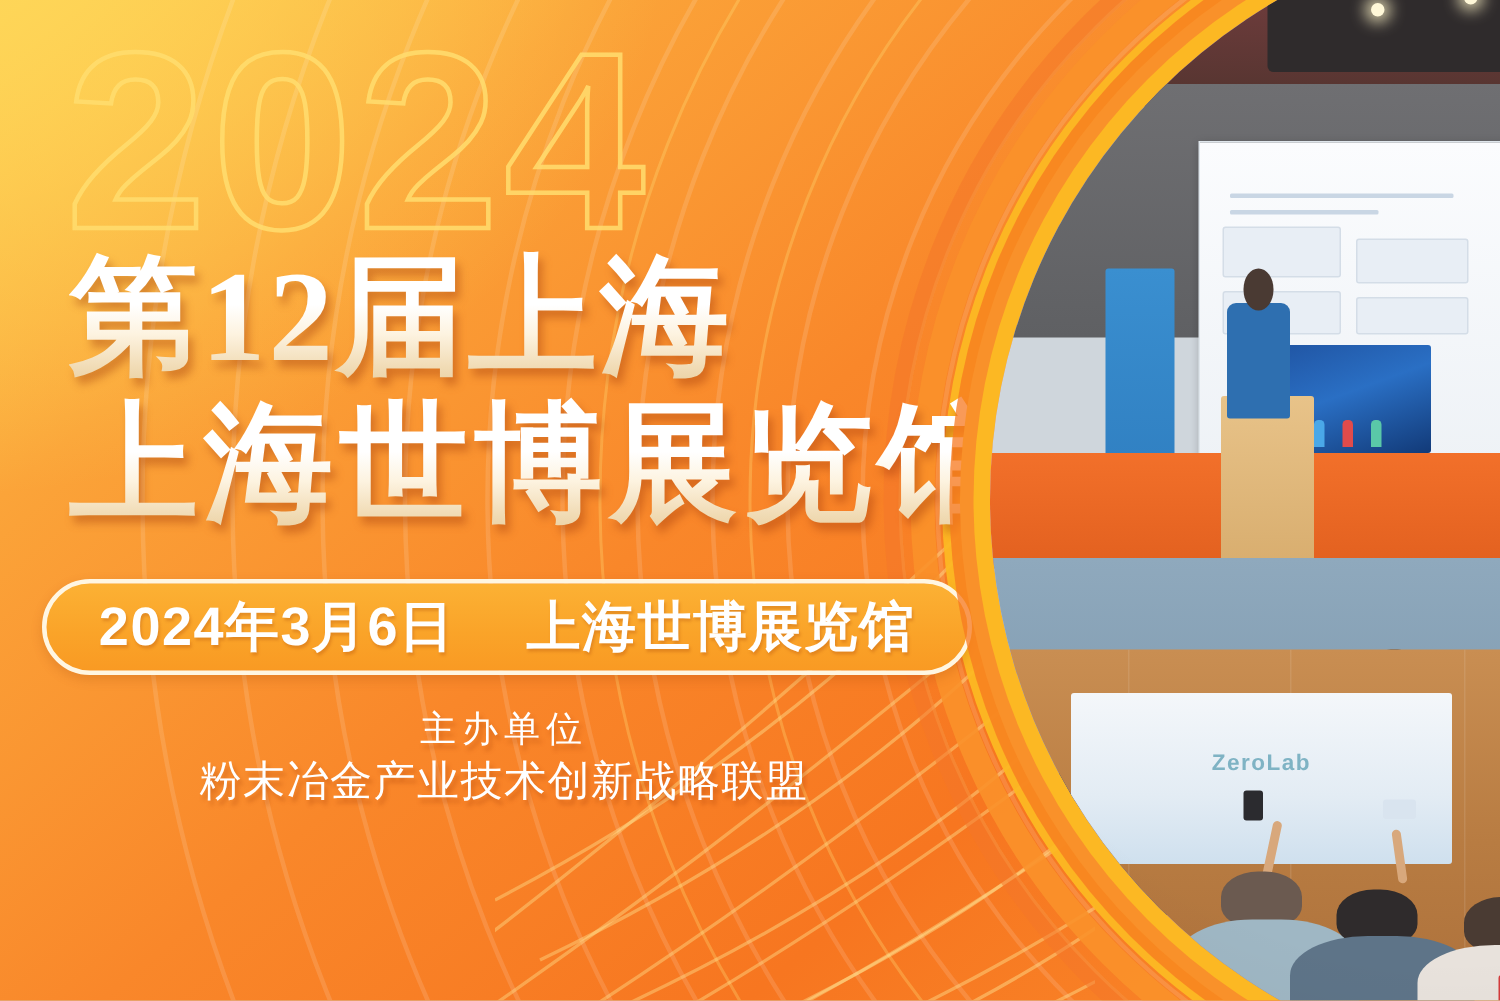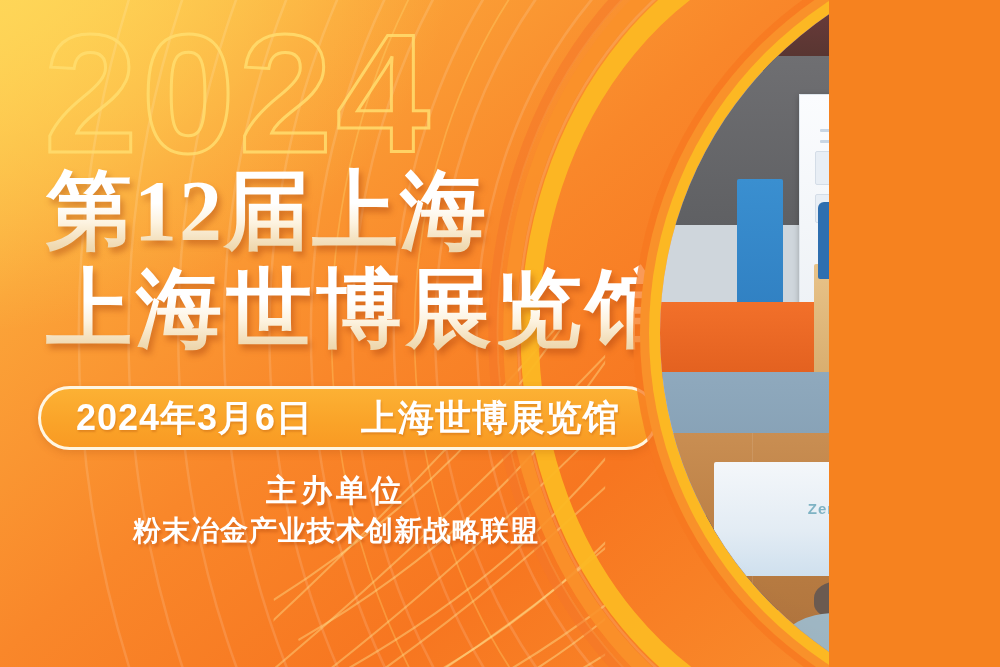--- a/index.html
+++ b/index.html
@@ -4,21 +4,21 @@
 <style>
   * { margin:0; padding:0; box-sizing:border-box; }
   html,body { width:1000px; height:667px; overflow:hidden; }
   body {
     font-family:"Liberation Serif", serif;
     background:#f6821f;
   }
 
   .poster {
     position:relative;
-    width:829px;
+    width:1000px;
     height:667px;
     overflow:hidden;
     background:
       radial-gradient(ellipse 900px 700px at -5% -8%, #ffd85a 0%, rgba(255,216,90,0) 55%),
       linear-gradient(140deg, #fccb4d 0%, #fba439 22%, #f9872a 48%, #f77620 72%, #f98a2b 100%);
     padding-left: 36px;
   }
 
   
   .bg-arcs, .bg-mesh, .bg-rays {
@@ -66,21 +66,21 @@
     color:transparent;
     -webkit-text-fill-color:transparent;
     filter:drop-shadow(3px 5px 3px rgba(160,55,10,.40));
     white-space:nowrap;
   }
   .title-line.second { letter-spacing:4px; }
 
   
   .date-pill {
     position:absolute;
-    left:38px; top:386px;
+    left:28px; top:386px;
     width:620px; height:64px;
     border:3px solid #fff6e2;
     border-radius:34px;
     background:linear-gradient(180deg,#fcb134 0%,#faa429 55%,#f99a23 100%);
     display:flex;
     align-items:center;
     justify-content:center;
     box-shadow:0 3px 8px rgba(150,60,10,.20);
   }
   .date-pill-text {
@@ -96,30 +96,30 @@
 
   
   .org-block {
     position:absolute;
     left:0; top:472px;
     width:672px;
     text-align:center;
   }
   .org-head {
     font-family:"Liberation Serif", serif;
-    font-weight:bold;
-    font-size:31px;
+    font-weight:normal;
+    font-size:24px;
     color:#ffffff;
     letter-spacing:4px;
     line-height:1.25;
     text-shadow:2px 3px 3px rgba(165,60,10,.35);
   }
   .org-line {
     font-family:"Liberation Serif", serif;
-    font-weight:bold;
+    font-weight:normal;
     font-size:28px;
     color:#ffffff;
     letter-spacing:1px;
     line-height:1.44;
     text-shadow:2px 3px 3px rgba(165,60,10,.35);
     white-space:nowrap;
   }
 
   
   .photo-wrap {

